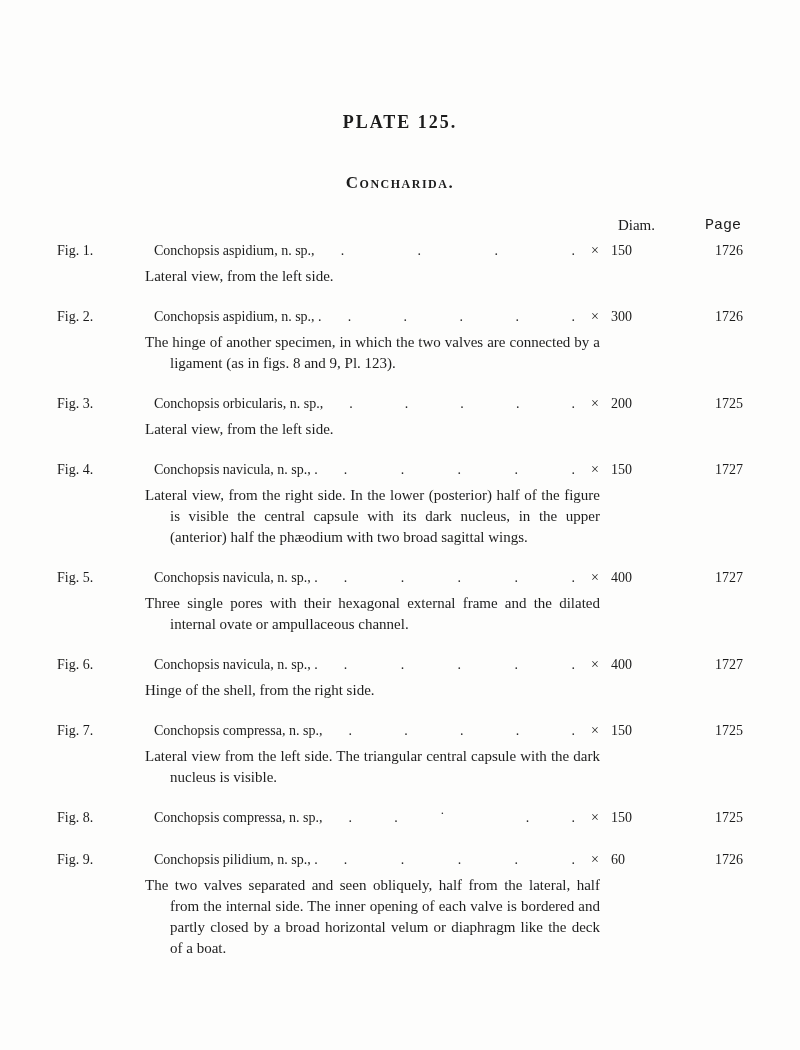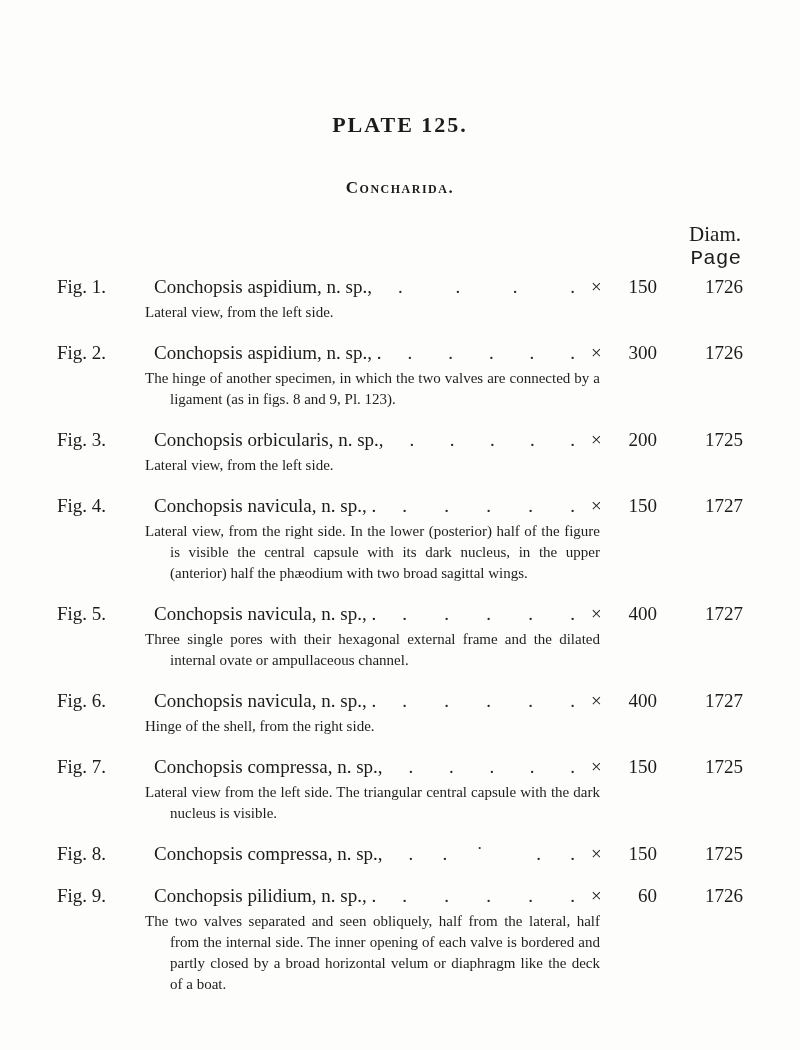--- a/index.html
+++ b/index.html
@@ -15,59 +15,58 @@
     background: #fdfdfc;
     color: #1c1c1c;
     font-family: "Liberation Serif", "DejaVu Serif", serif;
     box-sizing: border-box;
     padding: 112px 57px 40px 57px;
     overflow: hidden;
   }
   .plate-title {
     margin: 0;
     text-align: center;
-    font-size: 22px;
+    font-size: 18px;
     font-weight: 600;
     letter-spacing: 2px;
     font-variant: normal;
   }
   .plate-subtitle {
     margin: 40px 0 4px 0;
     text-align: center;
     font-size: 17px;
     font-weight: 600;
     font-variant: small-caps;
     letter-spacing: 1.5px;
   }
   .col-header-row {
     display: flex;
-    align-items: flex-end;
+    align-items: flex-start;
     margin-top: 24px;
     margin-bottom: 2px;
-    font-size: 21px;
-    flex-direction: column;
+    font-size: 15px;
   }
   .col-header-row .spacer { flex: 1; }
   .col-diam {
     width: 68px;
     text-align: right;
     padding-right: 2px;
   }
   .col-page {
     width: 84px;
     text-align: right;
     padding-right: 2px;
     font-family: Liberation Mono, monospace;
   }
   .figure-list { margin-top: 4px; }
   .fig-entry { margin-bottom: 17px; }
   .fig-row {
     display: flex;
     align-items: baseline;
-    font-size: 19px;
+    font-size: 14px;
     line-height: 25px;
     white-space: nowrap;
   }
   .fig-label {
     width: 59px;
     flex: 0 0 auto;
   }
   .species-name {
     flex: 0 0 auto;
     margin-left: 38px;
@@ -85,21 +84,21 @@
     color: #2a2a2a;
   }
   .times-sign {
     width: 20px;
     flex: 0 0 auto;
     text-align: left;
   }
   .diam-value {
     width: 46px;
     flex: 0 0 auto;
-    text-align: right;
+    text-align: left;
   }
   .page-number {
     width: 86px;
     flex: 0 0 auto;
     text-align: right;
   }
   .fig-desc {
     margin: 3px 143px 0 113px;
     text-indent: -25px;
     text-align: justify;

